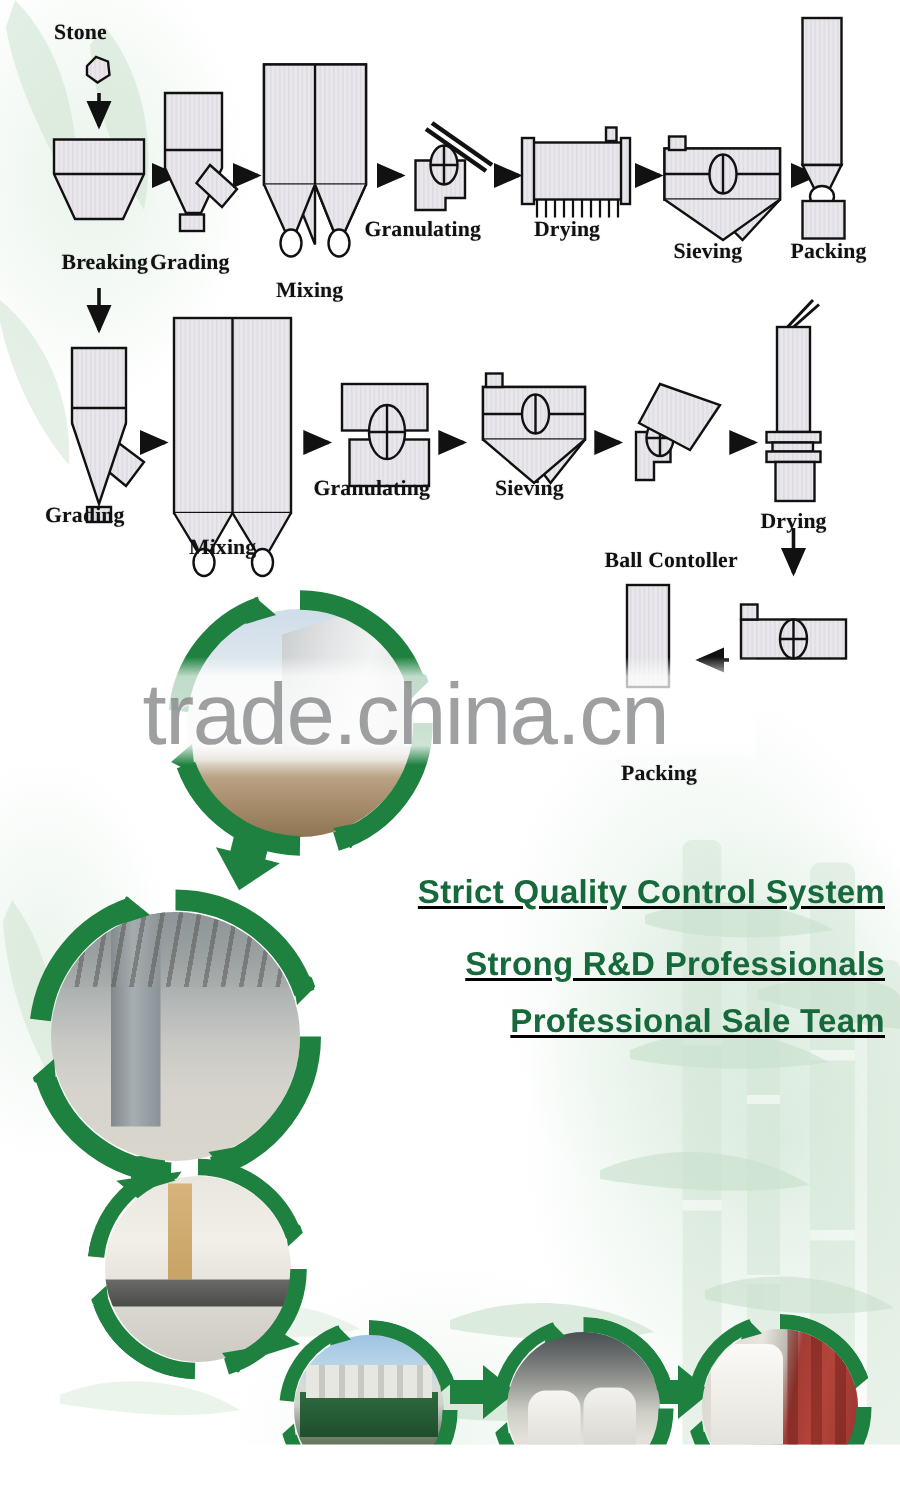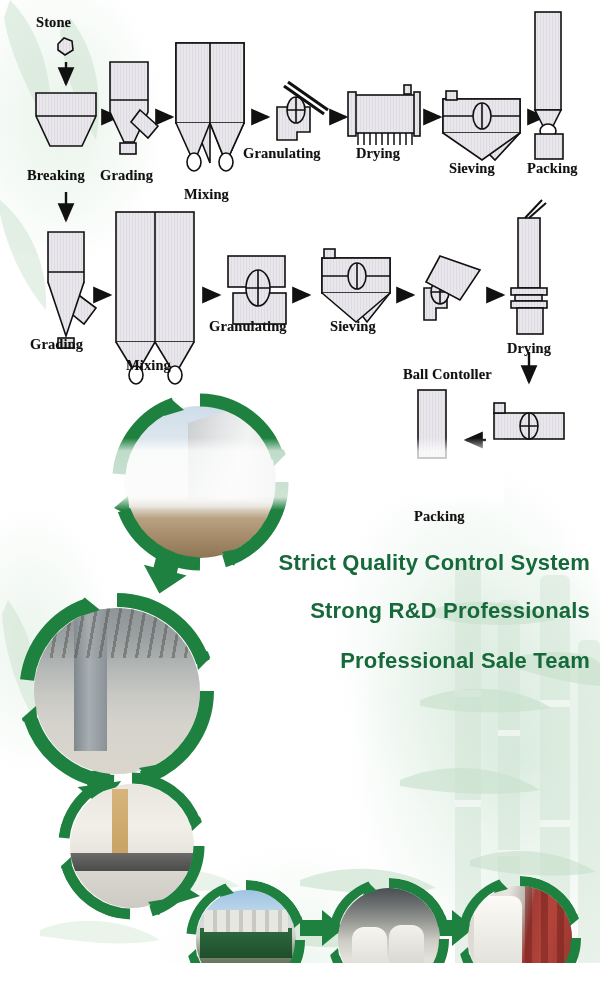--- a/index.html
+++ b/index.html
@@ -34,34 +34,34 @@
     font-family:"Liberation Serif", serif;
     font-weight:bold;
     color:#111;
     font-size:14.5px;
     letter-spacing:.1px;
     white-space:nowrap;
     text-shadow:0 0 1px rgba(0,0,0,.25);
   }
 
   
-  .features{position:absolute;left:232px;top:548px;width:368px;}
+  .features{position:absolute;left:232px;top:580px;width:368px;text-decoration:underline;}
   .feat{
     font-family:"Liberation Sans", sans-serif;
     font-weight:bold;
     color:#15693a;
     font-size:22px;
     line-height:1;
     text-align:right;
     padding-right:10px;
     letter-spacing:.2px;
   }
   .feat.f1{margin-top:4px;}
   .feat.f2{margin-top:26px;}
-  .feat.f3{margin-top:28px;}
+  .feat.f3{margin-top:16px;}
   .feat.f4{margin-top:44px;}
 
   
   .circ{position:absolute;border-radius:50%;overflow:hidden;}
   .photo{position:absolute;border-radius:50%;overflow:hidden;background:#cfd3d6;}
 
   
   .ph-warehouse{
     background:
       linear-gradient(180deg,#cfdde9 0%,#dfe8ee 26%,#eceff1 30%,#f1f1ef 58%,#e4e0d7 66%,#b9a183 74%,#a98f6e 84%,#8e7554 100%);
@@ -324,21 +324,21 @@
         <ellipse cx="529" cy="426" rx="9" ry="13"></ellipse>
         <path d="M529 413 L529 439 M520 426 L538 426"></path>
 
         <rect x="418" y="390" width="28" height="68"></rect>
 
         <path d="M486 440 L466 440" stroke-width="2.4" fill="none" marker-end="url(#ar)"></path>
       </g>
     </svg>
 
     <div class="flabel" style="left:36px;top:14px;">Stone</div>
-    <div class="flabel" style="left:27px;top:167px;">Breaking</div>
+    <div class="flabel" style="left:41px;top:167px;">Breaking</div>
     <div class="flabel" style="left:100px;top:167px;">Grading</div>
     <div class="flabel" style="left:184px;top:186px;">Mixing</div>
     <div class="flabel" style="left:243px;top:145px;">Granulating</div>
     <div class="flabel" style="left:356px;top:145px;">Drying</div>
     <div class="flabel" style="left:449px;top:160px;">Sieving</div>
     <div class="flabel" style="left:527px;top:160px;">Packing</div>
 
     <div class="flabel" style="left:30px;top:336px;">Grading</div>
     <div class="flabel" style="left:126px;top:357px;">Mixing</div>
     <div class="flabel" style="left:209px;top:318px;">Granulating</div>
@@ -471,14 +471,15 @@
     </svg>
   </div>
 
   <div class="features">
     <div class="feat f1">Strict Quality Control System</div>
     <div class="feat f2">Strong R&amp;D Professionals</div>
     <div class="feat f3">Professional Sale Team</div>
   </div>
 
   <div class="wmband"></div>
+  <div class="wm">trade.china.cn</div>
 
 </div>
 
 </body></html>

